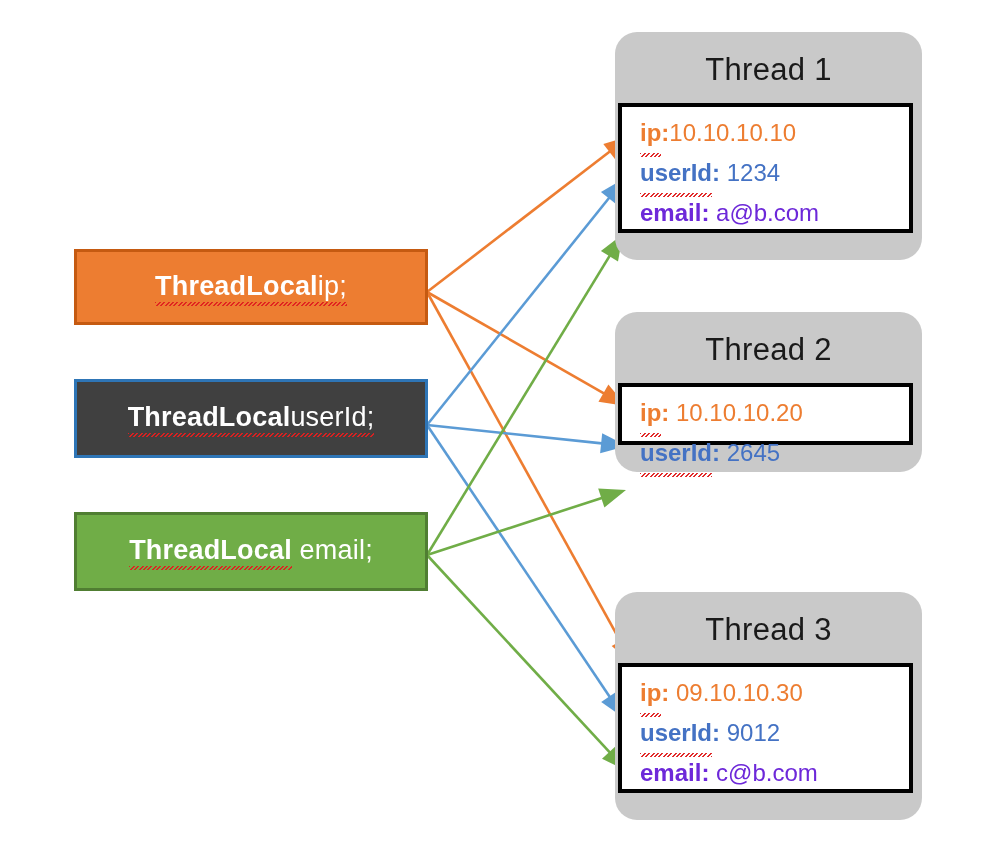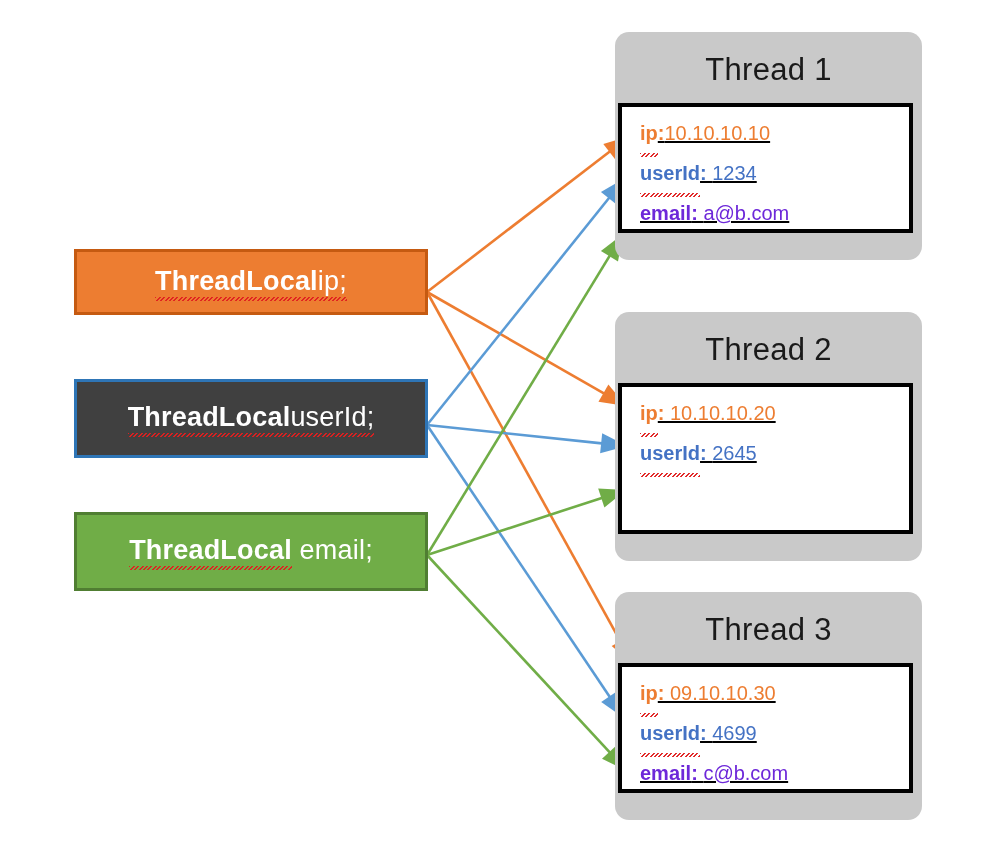--- a/index.html
+++ b/index.html
@@ -28,21 +28,21 @@
     white-space: nowrap;
     letter-spacing: 0.2px;
   }
   .decl-box .kw {
     font-weight: bold;
     border-bottom: 2.5px solid transparent;
   }
   .decl-box .nm { font-weight: normal; }
 
   .decl-ip {
-    left: 74px;  top: 249px;  width: 354px; height: 66px;
+    left: 74px;  top: 249px;  width: 354px; height: 76px;
     background: #ED7D31;
     border: 3px solid #C55A11;
   }
   .decl-userid {
     left: 74px;  top: 379px;  width: 354px; height: 79px;
     background: #404040;
     border: 3px solid #2E75B6;
   }
   .decl-email {
     left: 74px;  top: 512px;  width: 354px; height: 79px;
@@ -66,24 +66,24 @@
         rgba(0,0,0,0) 1.4px, rgba(0,0,0,0) 3.1px);
     opacity: .95;
   }
 
   
   .thread-card {
     position: absolute;
     box-sizing: border-box;
     width: 307px;
     background: #C9C9C9;
-    border-radius: 14px;
+    border-radius: 22px;
   }
   .thread-1 { left: 615px; top: 32px;  height: 228px; }
-  .thread-2 { left: 615px; top: 312px; height: 249px; }
+  .thread-2 { left: 615px; top: 312px; height: 160px; }
   .thread-3 { left: 615px; top: 592px; height: 228px; }
 
   .thread-title {
     position: absolute;
     left: 0; right: 0; top: 20px;
     text-align: center;
     font-size: 31px;
     color: #1a1a1a;
     letter-spacing: 0.3px;
   }
@@ -92,24 +92,23 @@
     left: 3px;
     right: 9px;
     top: 71px;
     bottom: 27px;
     background: #ffffff;
     border: 4px solid #000000;
     box-sizing: border-box;
     padding: 6px 0 0 18px;
   }
   .kv-row {
-    font-size: 20px;
+    font-size: 24px;
     line-height: 40px;
     white-space: nowrap;
-    text-decoration: underline;
   }
   .kv-key  { font-weight: bold; }
   .kv-val  { font-weight: normal; }
   .c-ip    { color: #ED7D31; }
   .c-user  { color: #4472C4; }
   .c-email { color: #6d28d9; }
 
   
   #arrows {
     position: absolute;
@@ -207,21 +206,21 @@
     </div>
   </div>
 
   <div class="thread-card thread-3">
     <div class="thread-title">Thread 3</div>
     <div class="thread-body">
       <div class="kv-row">
         <span class="kv-key c-ip squiggle">ip</span><span class="kv-key c-ip">: </span><span class="kv-val c-ip">09.10.10.30</span>
       </div>
       <div class="kv-row">
-        <span class="kv-key c-user squiggle">userId</span><span class="kv-key c-user">: </span><span class="kv-val c-user">4699</span>
+        <span class="kv-key c-user squiggle">userId</span><span class="kv-key c-user">: </span><span class="kv-val c-user">9012</span>
       </div>
       <div class="kv-row">
         <span class="kv-key c-email">email</span><span class="kv-key c-email">: </span><span class="kv-val c-email">c@b.com</span>
       </div>
     </div>
   </div>
 
 </div>
 
 </body></html>

